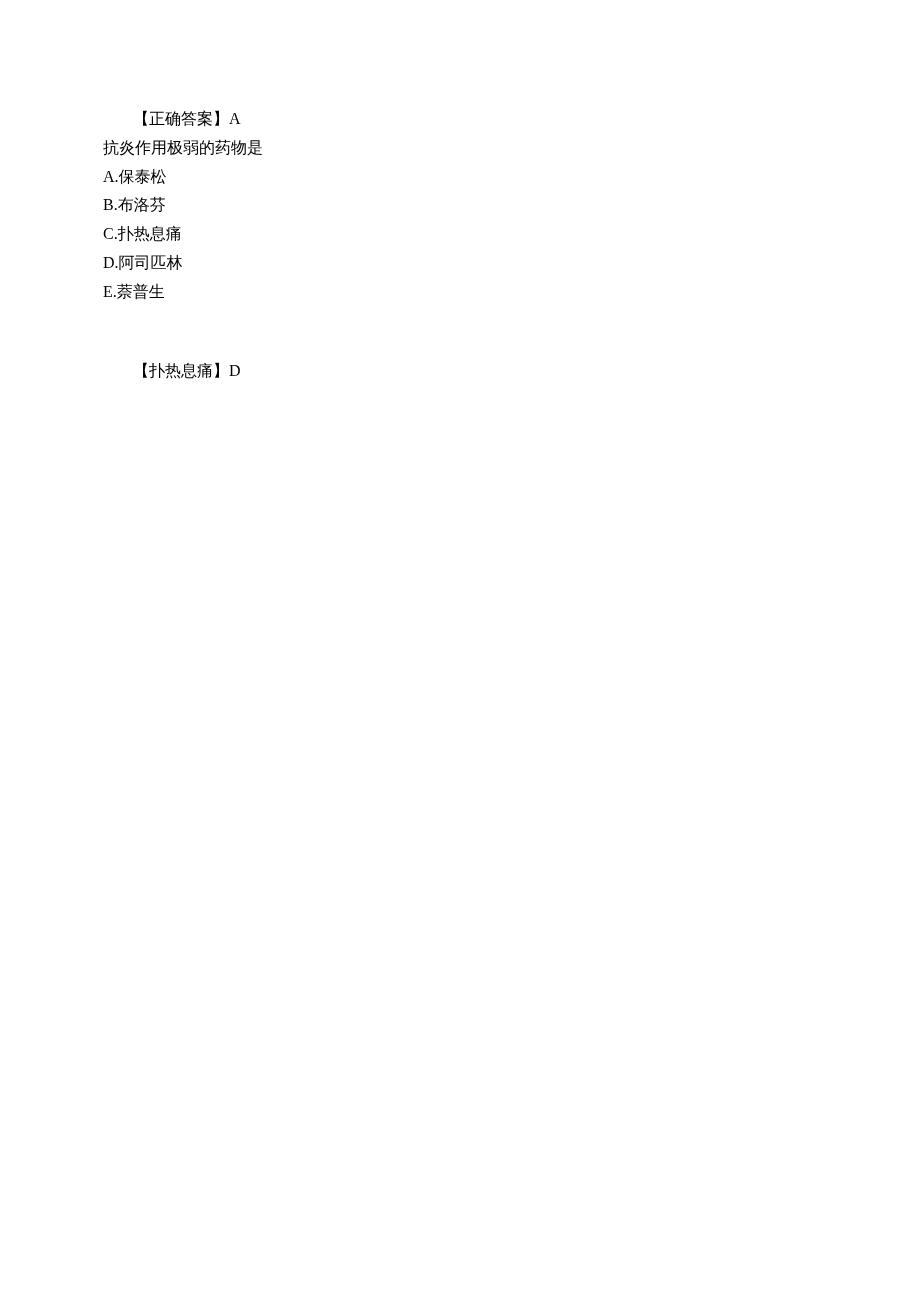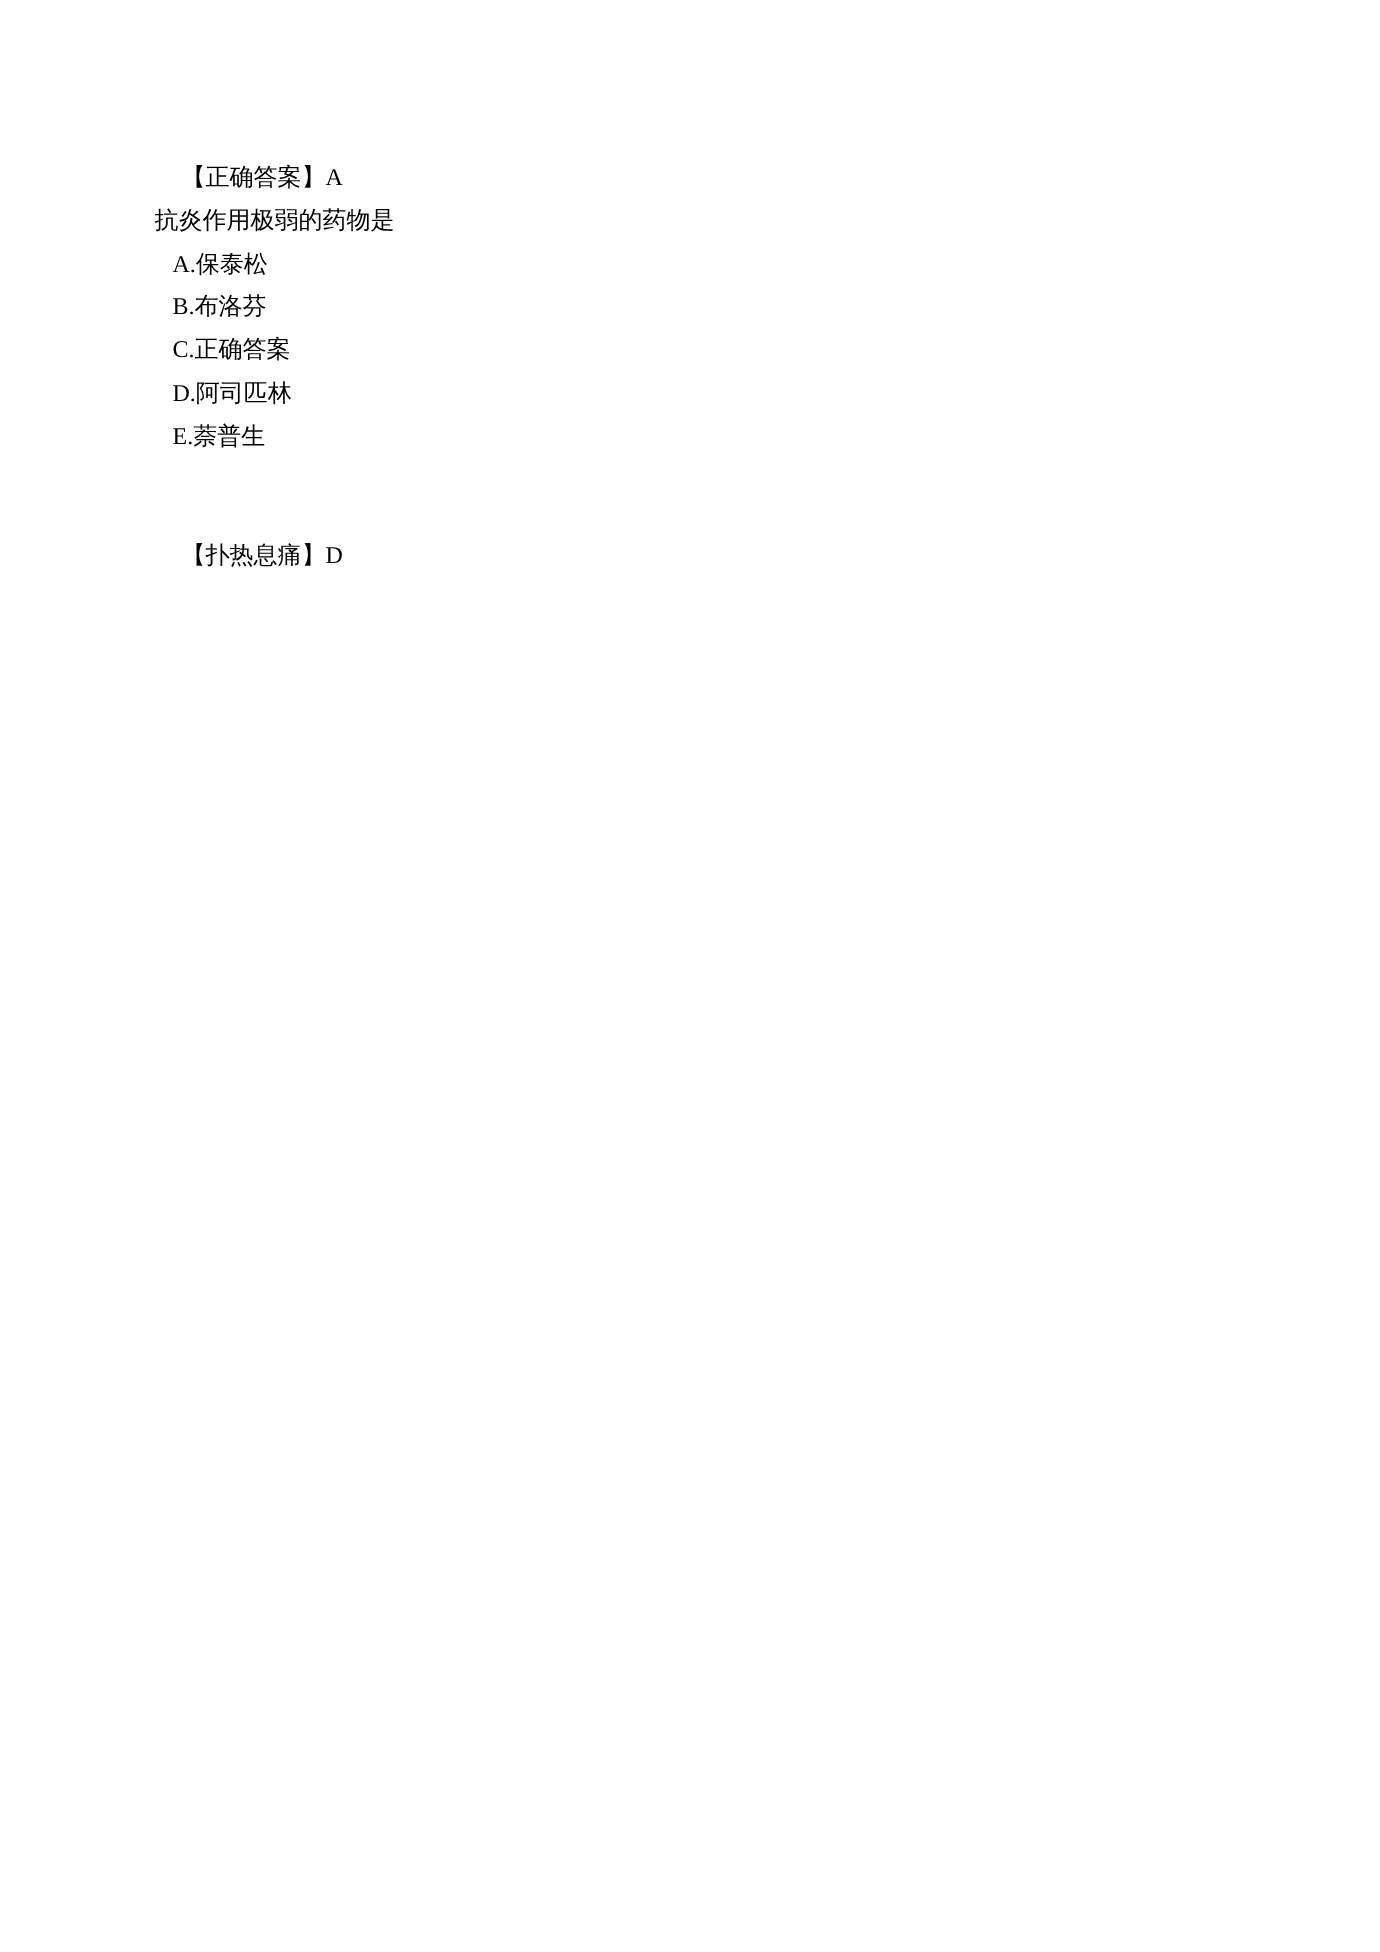--- a/index.html
+++ b/index.html
@@ -12,28 +12,28 @@
       height: 1301px;
       background: #ffffff;
       font-family: "SimSun", "宋体", serif;
       font-size: 16px;
       color: #000000;
       line-height: 1.8;
       padding-top: 105px;
       padding-left: 103px;
     }
     .answer-line {
-      margin-left: 18px;
+      margin-left: 30px;
       font-family: Liberation Serif, serif;
     }
     .question-text {
       margin-left: 0;
     }
     .option {
-      margin-left: 12px;
+      margin-left: 0;
     }
     .block-gap {
       height: 50px;
     }
   </style>
 </head>
 <body>
 
 <div class="answer-line">
   <span>【正确答案】A</span>
@@ -43,21 +43,21 @@
   <span>抗炎作用极弱的药物是</span>
 </div>
 
 <div class="option">
   <span>A.保泰松</span>
 </div>
 <div class="option">
   <span>B.布洛芬</span>
 </div>
 <div class="option">
-  <span>C.正确答案</span>
+  <span>C.扑热息痛</span>
 </div>
 <div class="option">
   <span>D.阿司匹林</span>
 </div>
 <div class="option">
   <span>E.萘普生</span>
 </div>
 
 <div class="block-gap"></div>
 

